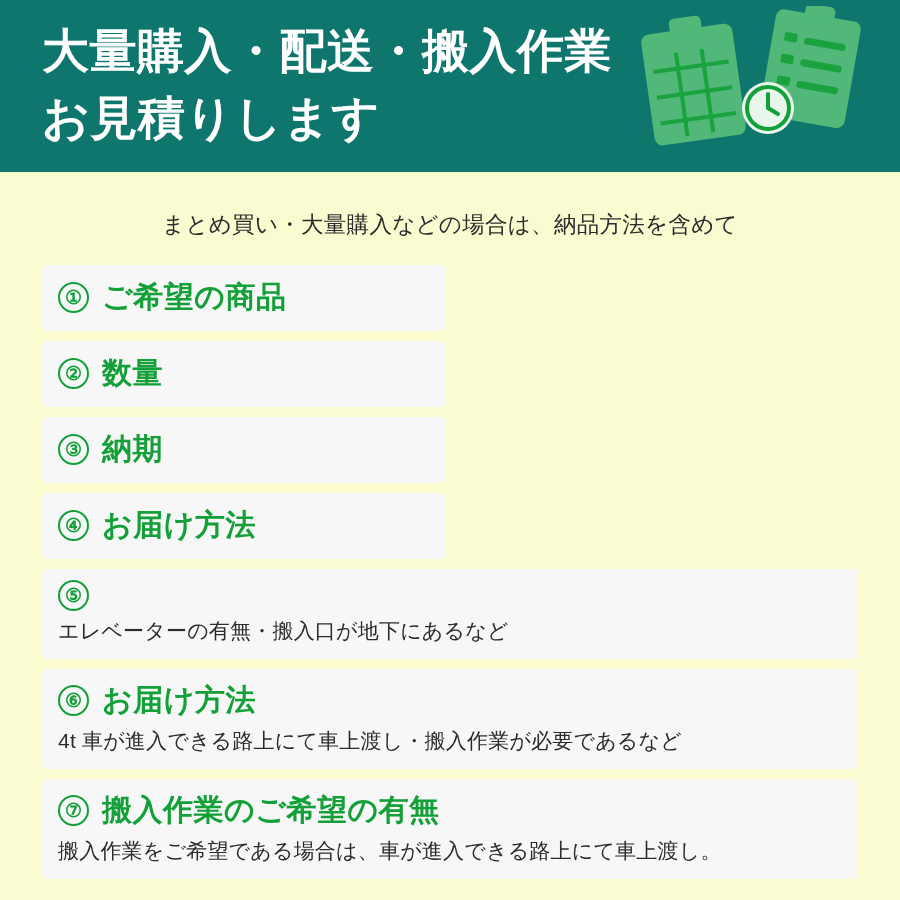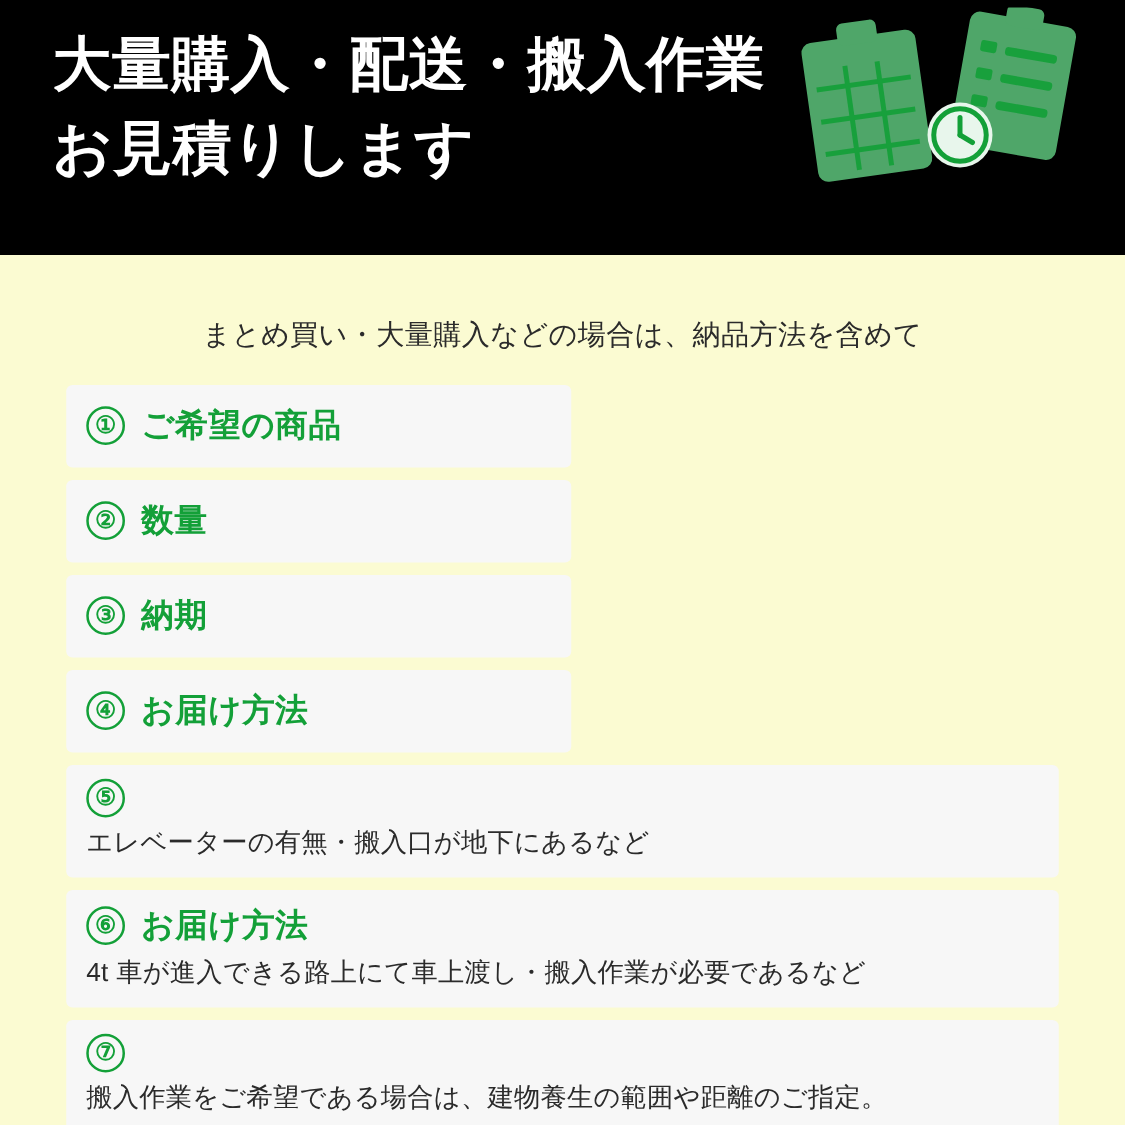--- a/index.html
+++ b/index.html
@@ -9,22 +9,22 @@
   body {
     width: 900px;
     height: 900px;
     background: #ffffff;
     font-family: "Liberation Sans", sans-serif;
     overflow: hidden;
   }
   .banner {
     position: relative;
     width: 900px;
-    height: 204px;
-    background: #000000;
+    height: 172px;
+    background: #0f766e;
     overflow: hidden;
     box-sizing: border-box;
   }
   .banner-title {
     position: absolute;
     left: 42px;
     top: 18px;
     color: #ffffff;
     font-size: 47px;
     font-weight: bold;
@@ -41,21 +41,21 @@
     height: 165px;
     z-index: 1;
     opacity: 1;
   }
   .body-area {
     position: relative;
     width: 900px;
     height: 728px;
     background: #fbfbd2;
     box-sizing: border-box;
-    padding: 15px;
+    padding: 4px;
   }
   .intro {
     padding-top: 30px;
     text-align: center;
     color: #2b2b2b;
     font-size: 22.5px;
     line-height: 1.72;
     letter-spacing: 0.3px;
   }
   .intro div {
@@ -99,21 +99,21 @@
     border-radius: 50%;
     color: #13a038;
     font-size: 19px;
     font-weight: bold;
     line-height: 1;
     box-sizing: border-box;
   }
   .heading {
     margin-left: 13px;
     color: #13a038;
-    font-size: 26px;
+    font-size: 30px;
     font-weight: bold;
     letter-spacing: 0.5px;
     white-space: nowrap;
   }
   .sub {
     margin-top: 6px;
     color: #2b2b2b;
     font-size: 21px;
     letter-spacing: 0.2px;
     white-space: nowrap;
@@ -209,18 +209,19 @@
       <div class="row">
         <span class="num">⑥</span>
         <span class="heading">お届け方法</span>
       </div>
       <div class="sub">4t 車が進入できる路上にて車上渡し・搬入作業が必要であるなど</div>
     </div>
 
     <div class="card full">
       <div class="row">
         <span class="num">⑦</span>
-      </div>
-      <div class="sub">搬入作業をご希望である場合は、建物養生の範囲や距離のご指定。</div>
+        <span class="heading">搬入作業のご希望の有無</span>
+      </div>
+      <div class="sub">搬入作業をご希望である場合は、車が進入できる路上にて車上渡し。</div>
     </div>
 
   </div>
 </div>
 
 </body></html>

